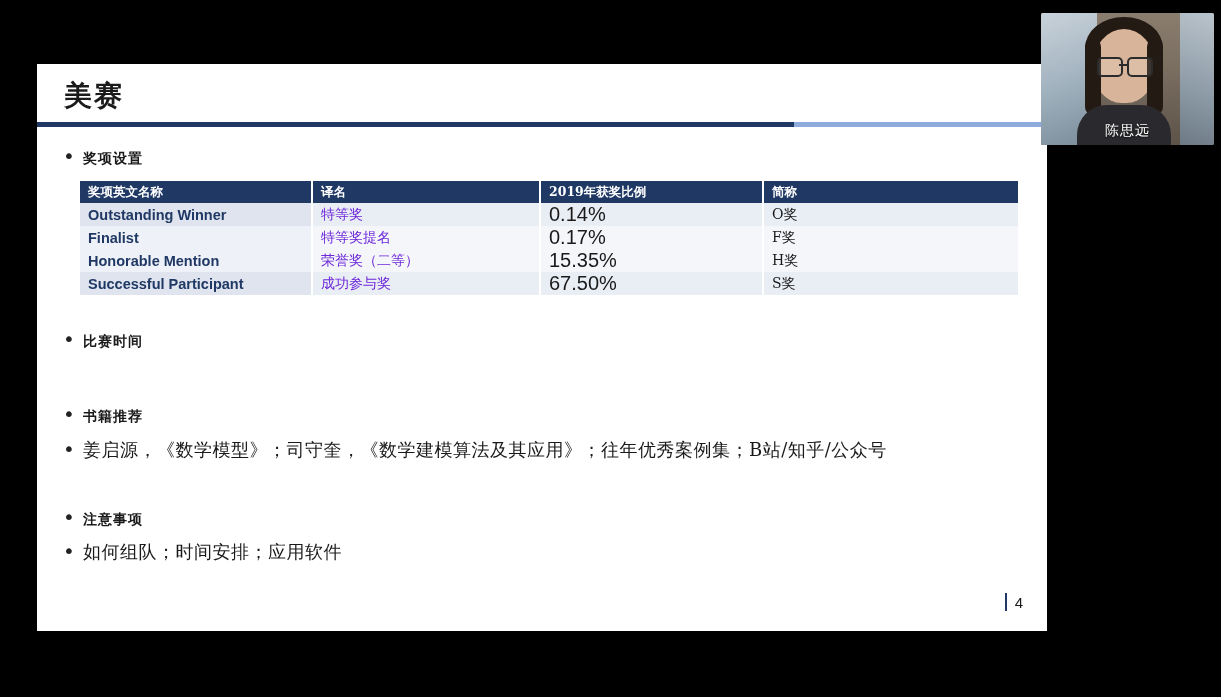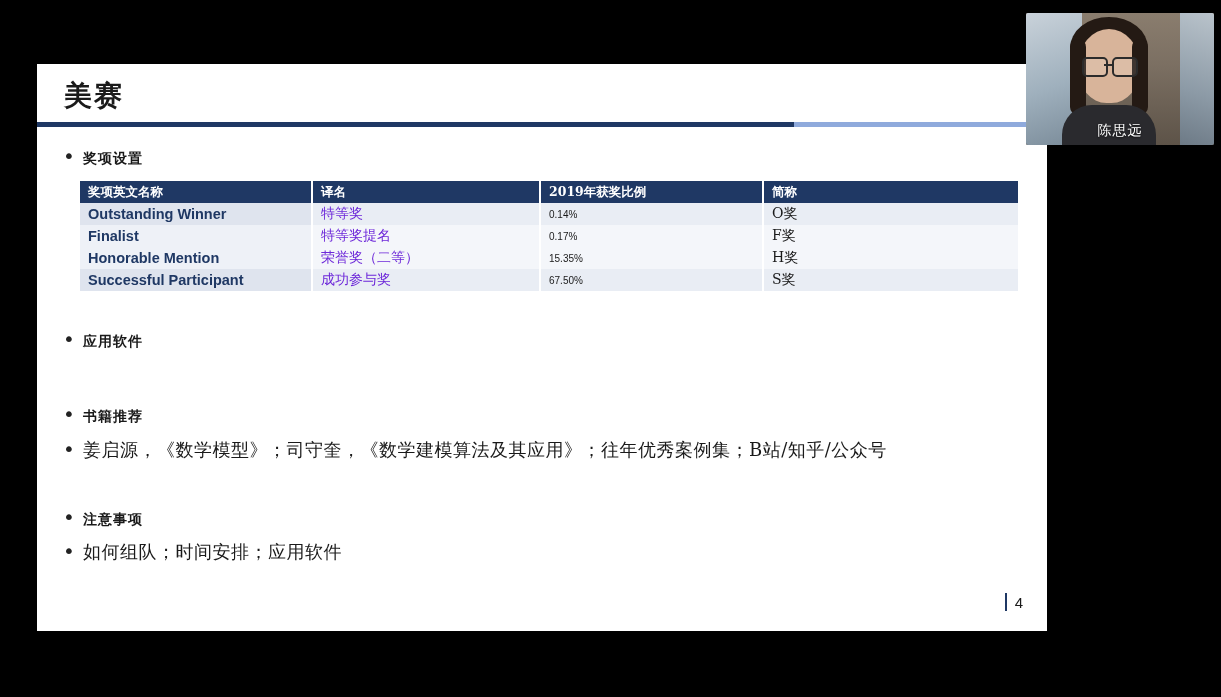--- a/index.html
+++ b/index.html
@@ -128,21 +128,21 @@
     font-size: 14.5px;
     color: #1f3864;
   }
   #award-table tbody tr td.c1 {
     font-family: "DejaVu Serif", serif;
     font-size: 14px;
     color: #6d28d9;
   }
   #award-table tbody tr td.c2 {
     font-family: "Liberation Sans", sans-serif;
-    font-size: 10px;
+    font-size: 20px;
     color: #1a1a1a;
     margin-top: 45px;
   }
   #award-table tbody tr td.c3 {
     font-family: "DejaVu Serif", serif;
     font-size: 14px;
     color: #1a1a1a;
   }
   #award-table tbody tr.odd td.c0 { background: #dfe4ee; margin-left: 20px; }
   #award-table tbody tr.even td.c0 { background: #eef1f7; }
@@ -171,21 +171,21 @@
     font-family: "Liberation Sans", sans-serif;
     font-size: 15px;
     color: #1a1a1a;
   }
 
   
   #video-tile {
     position: absolute;
     right: 7px;
     top: 13px;
-    width: 188px;
+    width: 173px;
     height: 132px;
     overflow: hidden;
     background: #6f6256;
     border-radius: 2px;
   }
   #video-bg {
     position: absolute;
     inset: 0;
     background:
       linear-gradient(180deg, #8a7d6e 0%, #7b6f62 40%, #5d5348 100%);
@@ -312,21 +312,21 @@
           <td class="c0">Successful Participant</td>
           <td class="c1">成功参与奖</td>
           <td class="c2">67.50%</td>
           <td class="c3">S奖</td>
         </tr>
       </tbody>
     </table>
 
     <div class="bullet-row lvl1" id="b-time">
       <span class="bullet-dot">•</span>
-      <span class="bullet-text">应用软件</span>
+      <span class="bullet-text">比赛时间</span>
     </div>
 
     <div class="bullet-row lvl1" id="b-books">
       <span class="bullet-dot">•</span>
       <span class="bullet-text">书籍推荐</span>
     </div>
 
     <div class="bullet-row lvl2" id="b-booklist">
       <span class="bullet-dot">•</span>
       <span class="bullet-text">姜启源，《数学模型》；司守奎，《数学建模算法及其应用》；往年优秀案例集；B站/知乎/公众号</span>

